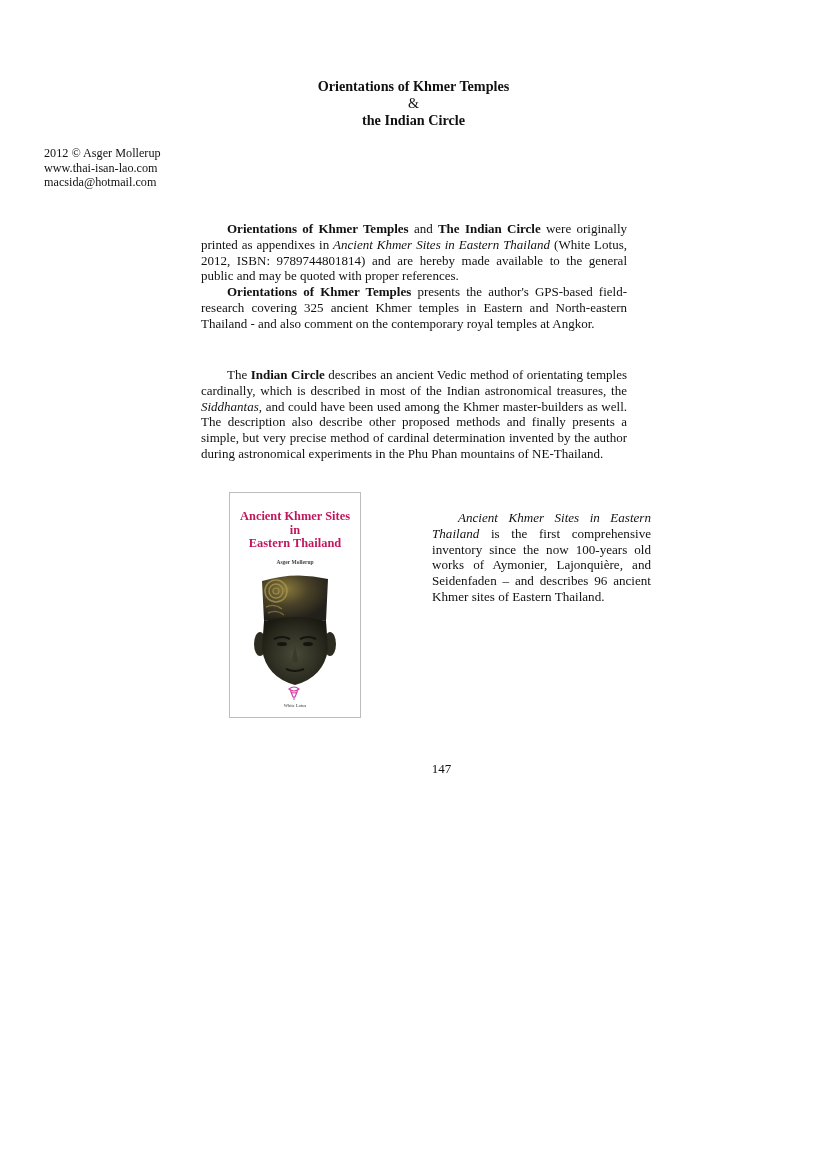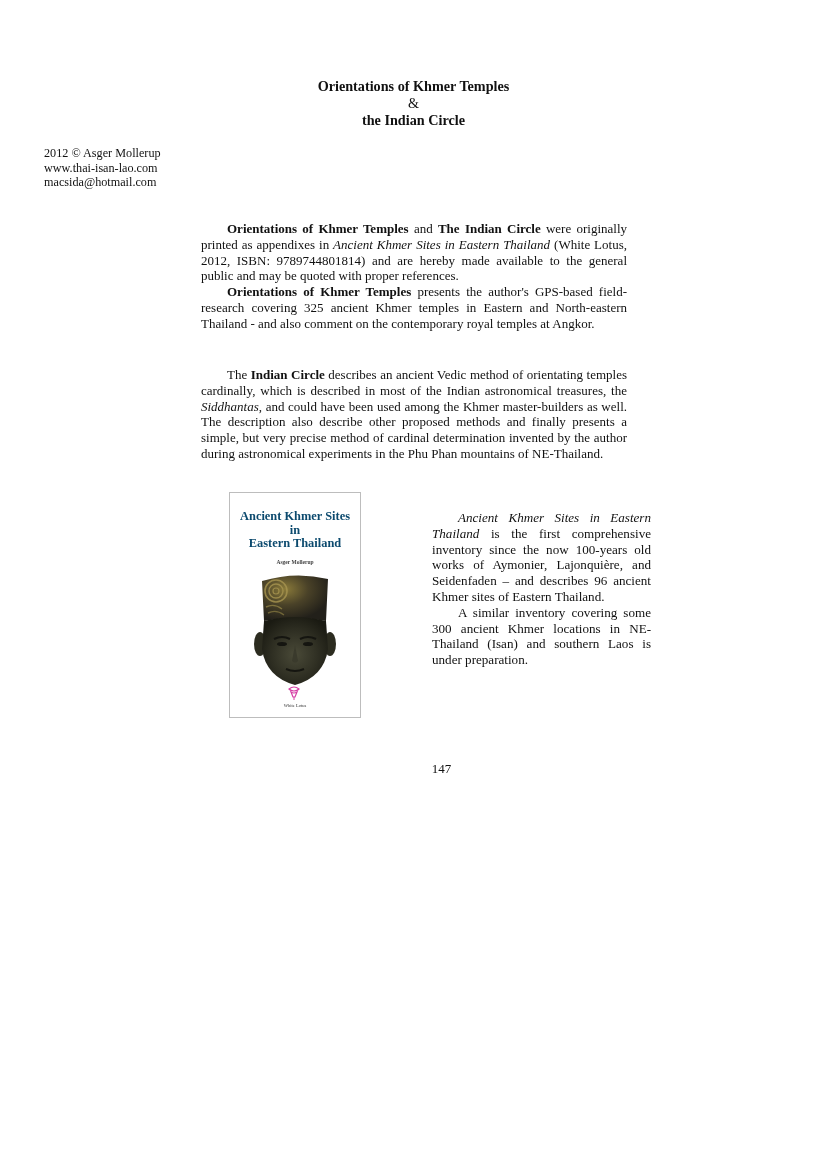--- a/index.html
+++ b/index.html
@@ -67,21 +67,21 @@
     }
     .cover-title {
       position: absolute;
       left: 0;
       width: 100%;
       top: 17px;
       text-align: center;
       font-weight: bold;
       font-size: 12.4px;
       line-height: 13.5px;
-      color: #0c4a6e;
+      color: #be185d;
       font-family: "Liberation Serif", serif;
     }
     .cover-author {
       position: absolute;
       left: 0;
       width: 100%;
       top: 66px;
       text-align: center;
       font-size: 5.5px;
       font-weight: bold;
@@ -202,16 +202,15 @@
   <svg class="publisher-logo" viewBox="0 0 16 16" xmlns="http://www.w3.org/2000/svg">
     <path d="M3 4 Q8 0 13 4 Q11 6 8 6 Q5 6 3 4 Z" fill="none" stroke="#d63fa6" stroke-width="1.2"></path>
     <path d="M5 7 Q8 9 11 7 L9 12 L7 12 Z" fill="none" stroke="#d63fa6" stroke-width="1.2"></path>
     <path d="M8 12 L8 15" stroke="#d63fa6" stroke-width="1"></path>
   </svg>
   <div class="publisher-name">White Lotus</div>
 </div>
 
 <div class="side-text">
   <p><span class="indent"></span><i>Ancient Khmer Sites in Eastern Thailand</i><span> is the first comprehensive inventory since the now 100-years old works of Aymonier, Lajonquière, and Seidenfaden – and describes 96 ancient Khmer sites of Eastern Thailand.</span></p>
-  <p><span class="indent"></span><span>A similar inventory covering some 300 ancient Khmer locations in NE-Thailand (Isan) and southern Laos is under preparation.</span></p>
 </div>
 
 <div class="page-number">147</div>
 
 </body></html>

